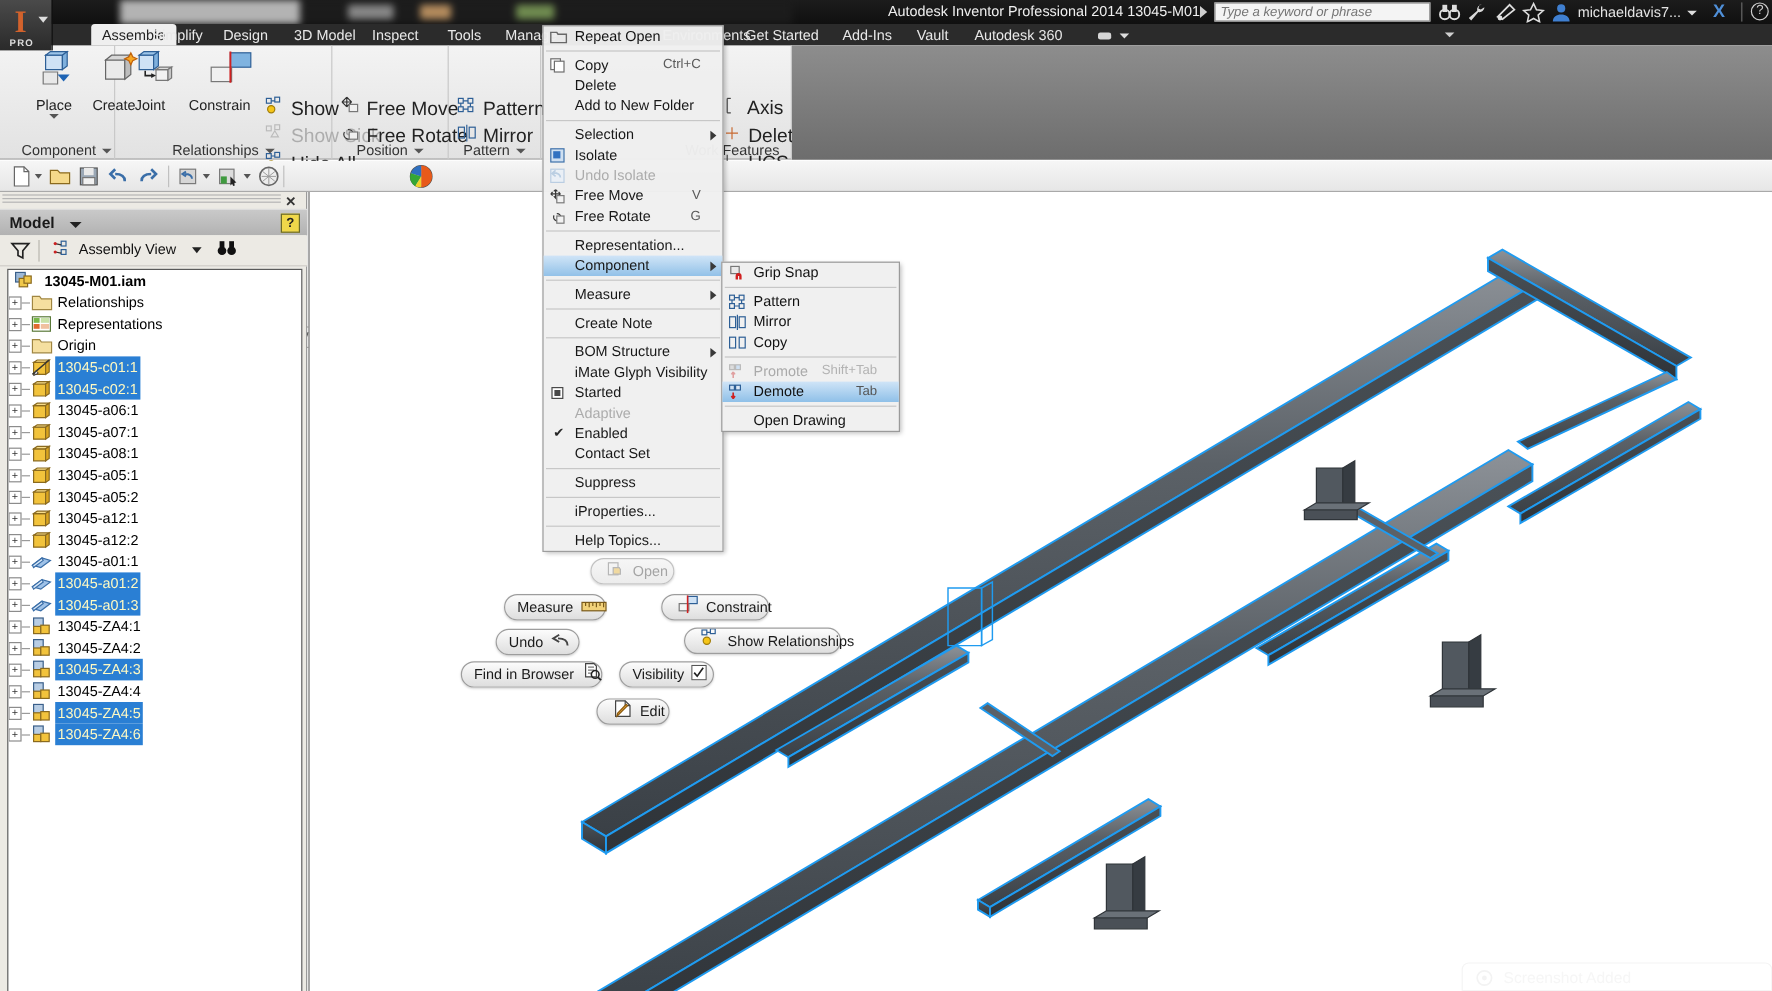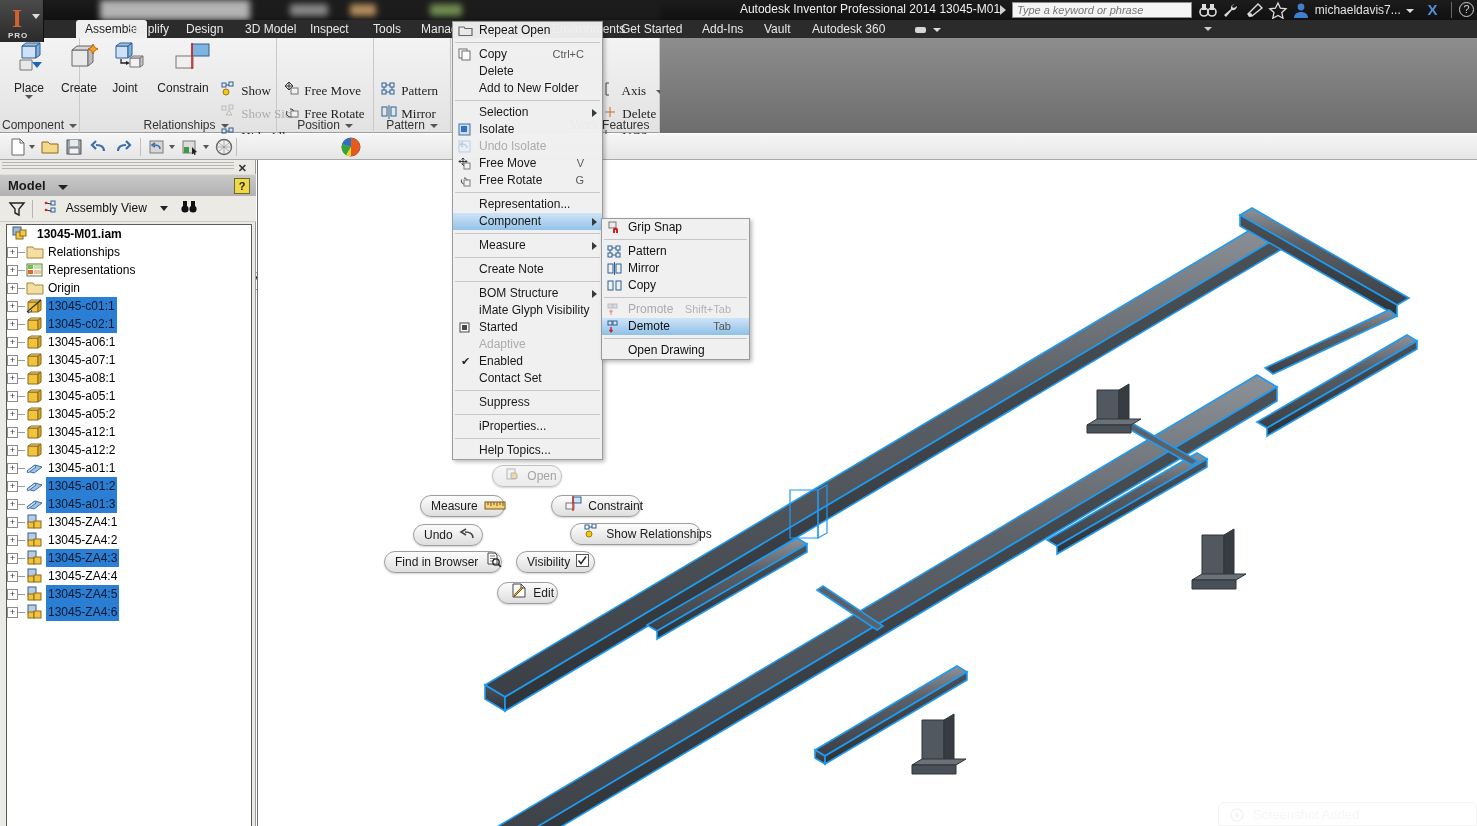--- a/index.html
+++ b/index.html
@@ -38,22 +38,22 @@
     background:linear-gradient(#f3f3f3,#e2e2e2); border-bottom:1px solid #9d9d9d;}
   #ribbon .panel{ position:absolute; top:0; height:95px; border-right:1px solid #c9c9c9;}
   .plabel{ position:absolute; bottom:1px; left:0; width:100%; text-align:center;
     font-size:12px; color:#333;}
   .plabel .dn{ display:inline-block; margin-left:5px; width:0;height:0;
     border-left:4px solid transparent;border-right:4px solid transparent;border-top:4px solid #555; vertical-align:middle;}
   .bigbtn{ position:absolute; top:4px; width:52px; text-align:center; cursor:default;}
   .bigbtn .lb{ display:block; margin-top:2px; font-size:12px; color:#222;}
   .bigbtn .dn{ display:block; margin:0 auto; width:0;height:0;
     border-left:4px solid transparent;border-right:4px solid transparent;border-top:4px solid #555;}
-  .smbtn{ position:absolute; height:22px; line-height:22px; font-size:13px; color:#222;
-    white-space:nowrap; cursor:default;font-family:Liberation Serif, serif;}
+  .smbtn{ position:absolute; height:22px; line-height:22px; font-size:16px; color:#222;
+    white-space:nowrap; cursor:default;}
   .smbtn.dis{ color:#adadad; }
   .smbtn .gi{ display:inline-block; width:18px; text-align:center; vertical-align:middle;}
 
   
   .cube{ display:inline-block; position:relative; width:26px; height:24px; }
 
   
   #qat{ position:absolute; left:0; top:134px; width:1477px; height:26px;
     background:linear-gradient(#f6f6f6,#e6e6e6); border-bottom:1px solid #a9a9a9;}
   .qbtn{ position:absolute; top:3px; width:20px; height:20px; cursor:default;}
@@ -91,21 +91,21 @@
   #tree{ position:absolute; left:6px; top:64px; width:246px; height:729px;
     background:#fff; border:1px solid #5a5a5a; overflow:hidden;}
   .tn{ position:relative; height:18px; line-height:18px; font-size:12px; color:#000;
     white-space:nowrap; cursor:default;}
   .tn .exp{ position:absolute; left:0; top:4px; width:11px; height:11px;
     border:1px solid #8c8c8c; background:#fff; font-size:9px; line-height:9px;
     text-align:center; color:#333; }
   .tn .ln{ position:absolute; left:11px; top:9px; width:7px; height:1px; background:#9a9a9a;}
   .tn .ic{ position:absolute; left:19px; top:1px; width:18px; height:16px;}
   .tn .lb{ position:absolute; left:39px; top:0; padding:0 2px;}
-  .tn .lb.sel{ background:#2a7fd4; color:#0f172a; }
+  .tn .lb.sel{ background:#2a7fd4; color:#fef9c3; }
   .tn.root .lb{ left:28px; font-weight:bold; }
   .tn.root .ic{ left:4px; }
 
   
   #vp{ position:absolute; left:257px; top:160px; width:1220px; height:666px;
     background:#ffffff; overflow:hidden;}
   #vpline{ position:absolute; left:257px; top:160px; width:1px; height:666px; background:#6f6f6f;}
 
   
   #ctx{ position:absolute; left:452px; top:21px; width:151px;
@@ -212,21 +212,21 @@
   <span style="color:#4f8fd8;font-size:15px;font-weight:bold;vertical-align:top;line-height:18px;margin:0 6px;">X</span>
   <span style="display:inline-block;width:1px;height:16px;background:#666;vertical-align:top;margin:1px 4px;"></span>
   <span style="display:inline-block;width:15px;height:15px;border-radius:50%;border:1.5px solid #cfcfcf;
     color:#cfcfcf;font-size:11px;text-align:center;line-height:13px;vertical-align:top;margin-top:1px;">?</span>
   <span style="display:inline-block;width:0;height:0;border-left:4px solid transparent;
     border-right:4px solid transparent;border-top:4px solid #cfcfcf;margin:8px 0 0 6px;vertical-align:top;"></span>
 </div>
 
 <div id="ribbon">
 
-  <div class="panel" style="left:0;width:80px;">
+  <div class="panel" style="left:16px;width:80px;">
     <div class="bigbtn" style="left:3px;">
       <span class="cube">
         <svg width="40" height="34" viewBox="0 0 40 34">
           <path d="M6 4h14v12H6z" fill="#cfe2f5" stroke="#2d5f96"></path>
           <path d="M6 4l4-3h14l-4 3z" fill="#9cc4e8" stroke="#2d5f96"></path>
           <path d="M20 4l4-3v12l-4 3z" fill="#7fb0dd" stroke="#2d5f96"></path>
           <path d="M4 18h12v10H4z" fill="#e8e8e8" stroke="#777"></path>
           <path d="M18 18l6 5-6 5z" fill="#1e64b4" transform="rotate(90 21 23)"></path>
         </svg>
       </span>

